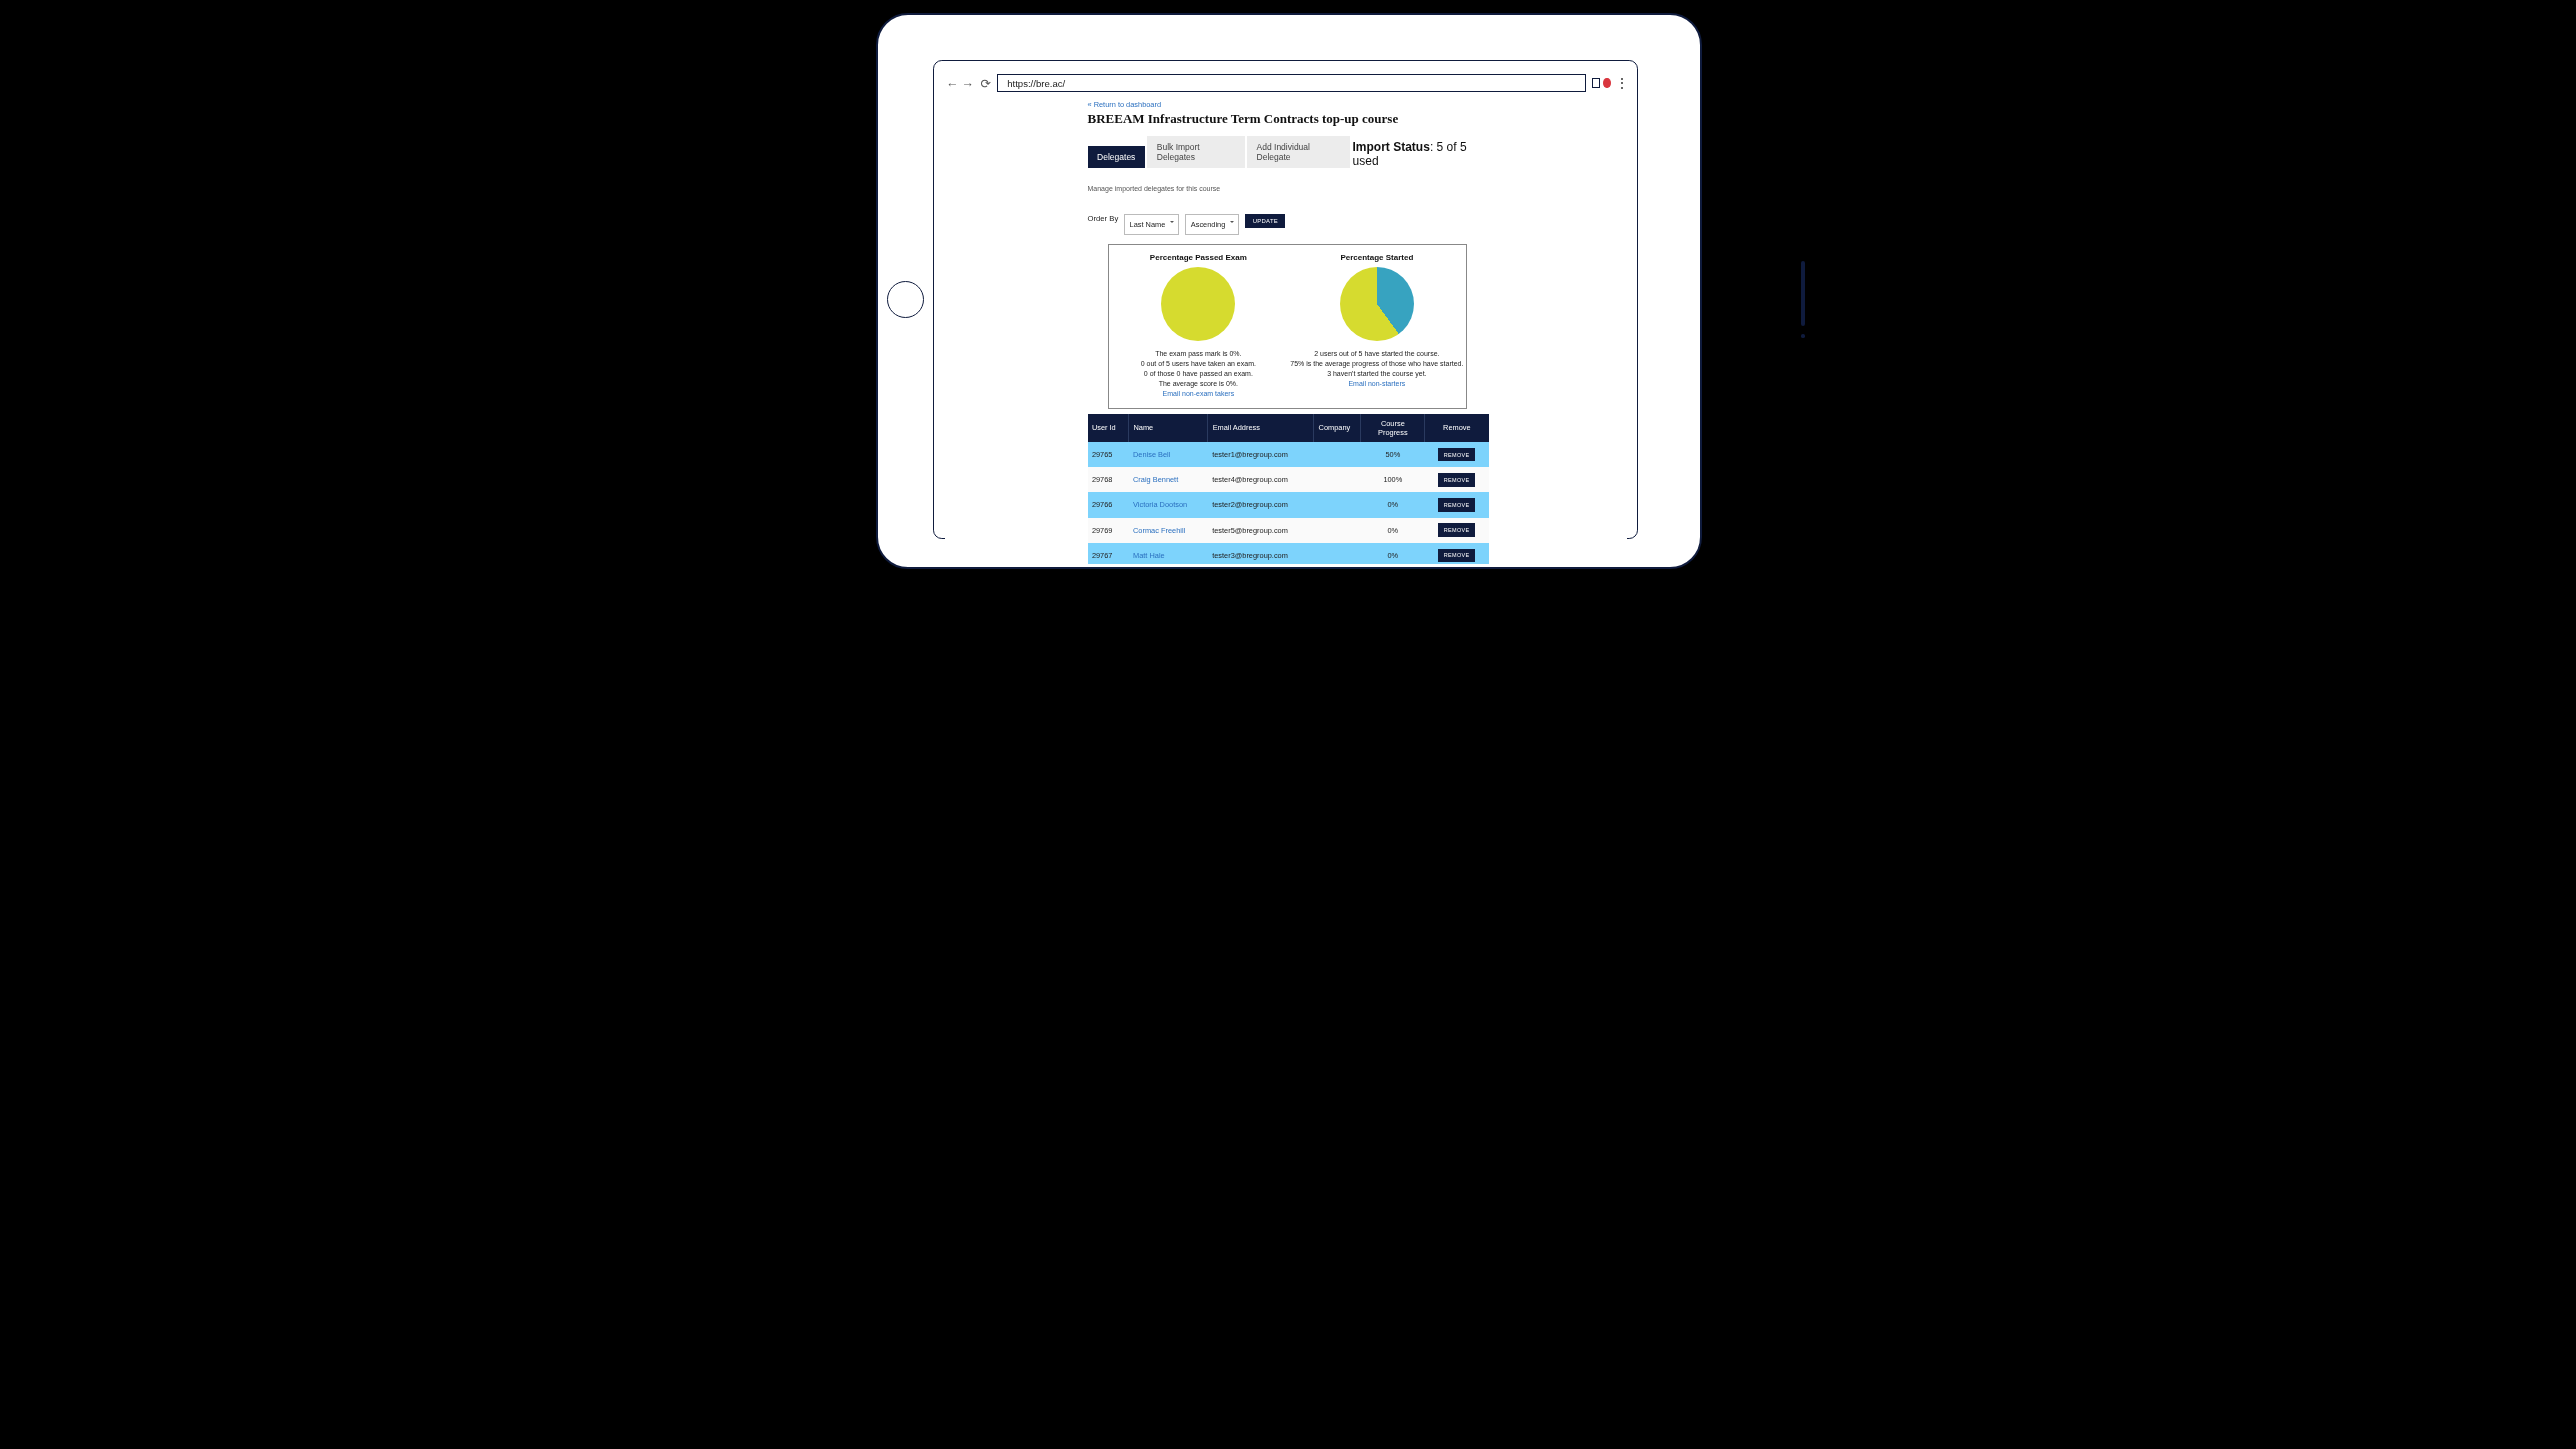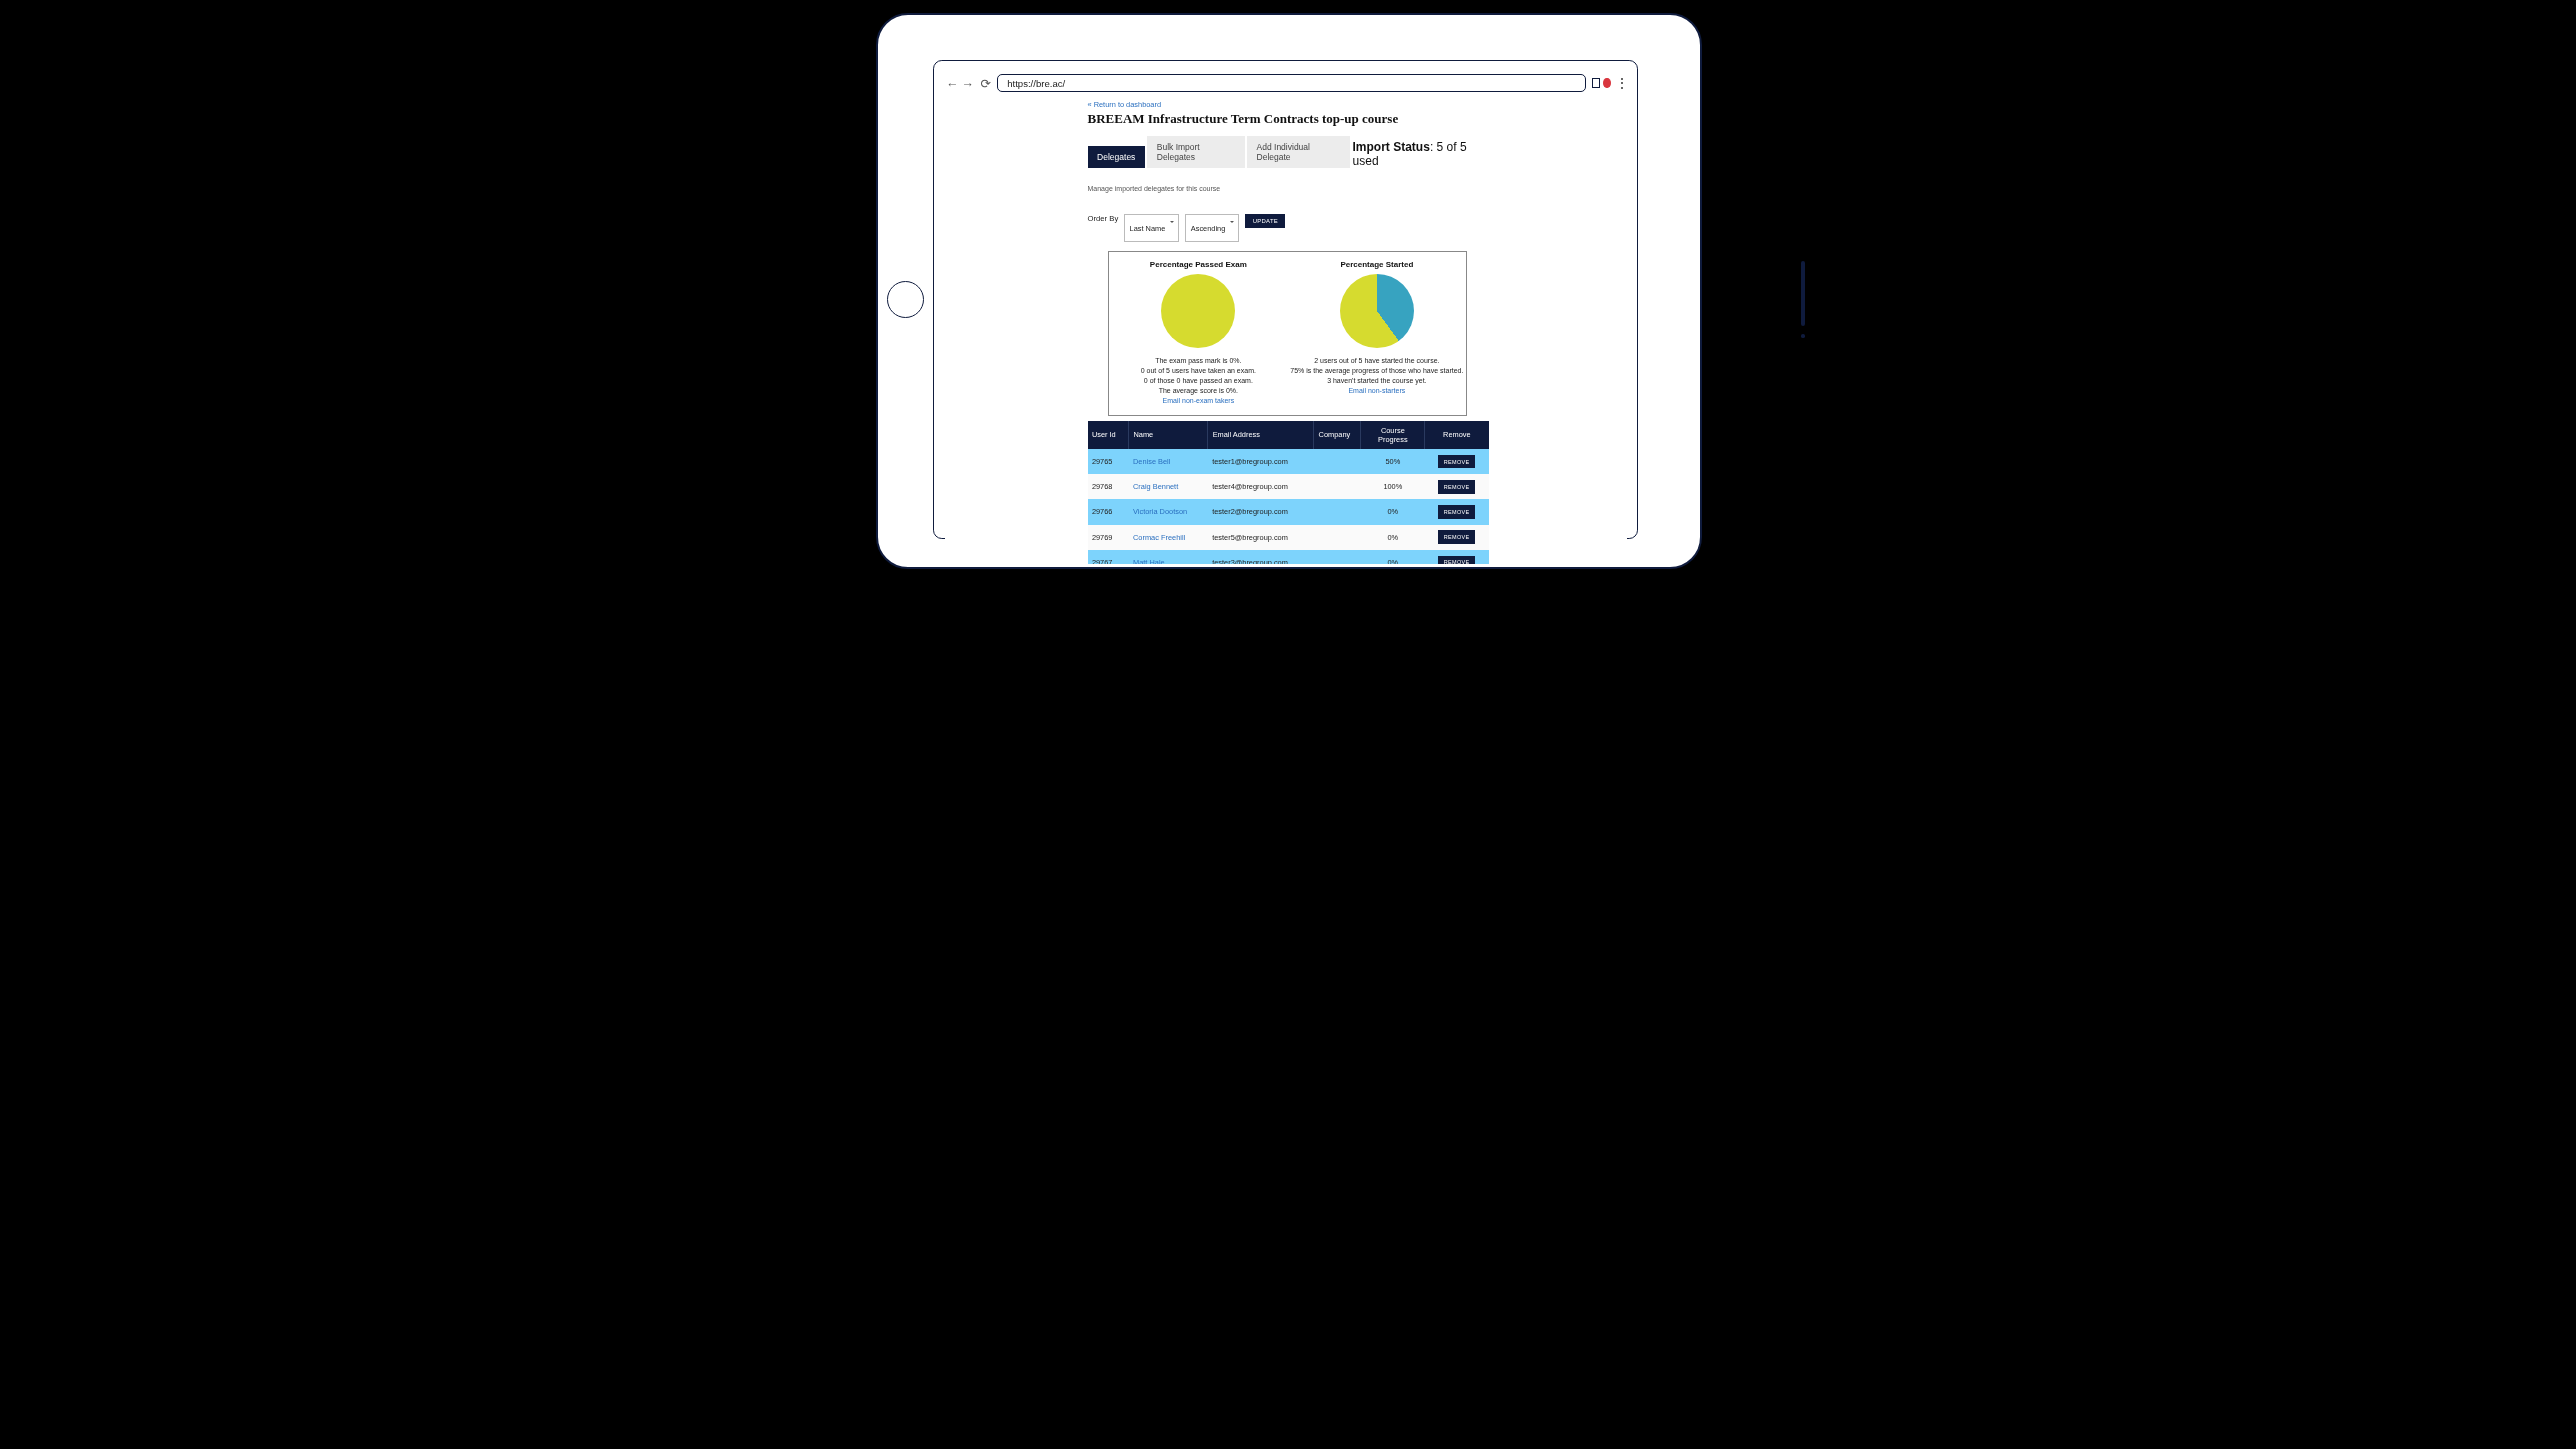--- a/index.html
+++ b/index.html
@@ -6,38 +6,38 @@
 *{box-sizing:border-box}
 .stage{width:1073px;height:604px;position:relative;margin:auto}
 .tablet{position:absolute;left:124px;top:12.5px;width:826px;height:556px;background:#fff;border:2.9px solid #0f1b3d;border-radius:32px}
 .home-btn{position:absolute;left:135px;top:281px;width:37px;height:37px;border:1.8px solid #0f1b3d;border-radius:50%}
 .side-ind{position:absolute;right:20px;top:261px;width:3.7px;height:65px;background:#0f1b3d;border-radius:2.2px}
 .side-dot{position:absolute;right:20px;top:334px;width:3.7px;height:3.7px;background:#0f1b3d;border-radius:50%}
 .screen{position:absolute;left:181px;top:60px;width:705px;height:479px;background:#fff;border:1.5px solid #0f1b3d;border-radius:8.8px;overflow:hidden}
 .browser-bar{position:absolute;left:193px;top:70px;right:auto;width:682px;height:26.5px;display:flex;align-items:center}
 .nav-arrow{width:16px;height:16px;color:#555;display:flex;align-items:center;justify-content:center;font-size:12.5px;cursor:pointer;margin:0 1.5px}
 .refresh{margin-right:5.9px;margin-left:4.4px}
-.url-field{flex:0 0 589px;height:18.4px;border:1.1px solid #0f1b3d;border-radius:5px;padding:0 8.8px;font-size:9.6px;color:#222;display:flex;align-items:center}
+.url-field{flex:0 0 589px;height:18.4px;border:1.1px solid #0f1b3d;border-radius:0;padding:0 8.8px;font-size:9.6px;color:#222;display:flex;align-items:center}
 .badge-sq{width:10.3px;height:10.3px;border:1.1px solid #0f1b3d;margin-left:5.9px}
 .badge-dot{width:10.3px;height:10.3px;border-radius:50%;background:#d9363e;margin-left:2.9px}
 .kebab{width:11.8px;height:16px;display:flex;flex-direction:column;align-items:center;justify-content:center;margin-left:7.4px;cursor:pointer}
 .kebab span{width:2.2px;height:2.2px;background:#333;border-radius:50%;margin:1.1px 0}
 .page{position:absolute;left:193px;top:94px;width:682px;bottom:40px;background:#fff;overflow:hidden}
 .content{width:401px;margin-left:143px;margin-top:5.9px;font-size:7.7px;color:#222}
 .return-link{color:#2a6fbf;font-size:7.4px;text-decoration:none}
 .page-title{font-family:Georgia,serif;font-weight:700;font-size:13px;color:#111;margin:2.2px 0 8.8px}
 .tabs{display:flex;align-items:flex-end}
 .tab{padding:5.9px 9.6px;font-size:8.5px;background:#ececec;color:#444;margin-right:2.2px;cursor:pointer}
 .tab.active{background:#0f1b3d;color:#fff}
 .import-status{margin-left:auto;font-size:12px;color:#111;padding-right:1.5px}
 .import-status b{font-weight:700}
 .subhead{font-size:7px;color:#555;margin-top:17.7px}
 .order-row{display:flex;align-items:flex-start;margin-top:22px}
 .order-label{font-size:7.7px;margin-right:5.9px}
-.sel{border:0.7px solid #bbb;height:28px;font-size:7.4px;padding:0 13.2px 0 4.4px;margin-right:5.9px;background:#fff;position:relative;display:flex;align-items:center;min-width:47px}
+.sel{border:0.7px solid #bbb;height:21px;font-size:7.4px;padding:0 13.2px 0 4.4px;margin-right:5.9px;background:#fff;position:relative;display:flex;align-items:center;min-width:47px}
 .sel:after{content:"";position:absolute;right:4.4px;top:5.9px;border-left:2.2px solid transparent;border-right:2.2px solid transparent;border-top:2.9px solid #555}
 .btn{background:#0f1b3d;color:#fff;font-size:5.9px;letter-spacing:0.3px;padding:3.7px 7.4px;border:none;cursor:pointer}
 .charts-box{border:0.7px solid #888;margin-top:8.8px;margin-left:20.6px;width:359px;padding:7.4px 0 8.8px;display:flex}
 .chart-col{flex:1;text-align:center}
 .chart-title{font-size:8px;font-weight:700;color:#111;margin-bottom:5.9px}
 .pie{width:74px;height:74px;border-radius:50%;margin:0 auto}
 .chart-txt{font-size:7px;color:#222;margin-top:7.4px;line-height:1.45}
 .chart-link{color:#2a6fbf;text-decoration:none;font-size:7px}
 table.data{width:100%;border-collapse:collapse;margin-top:4.4px;font-size:7.4px}
 table.data th{background:#0f1b3d;color:#fff;font-weight:400;text-align:left;padding:5.2px 4.4px;font-size:7.4px}

